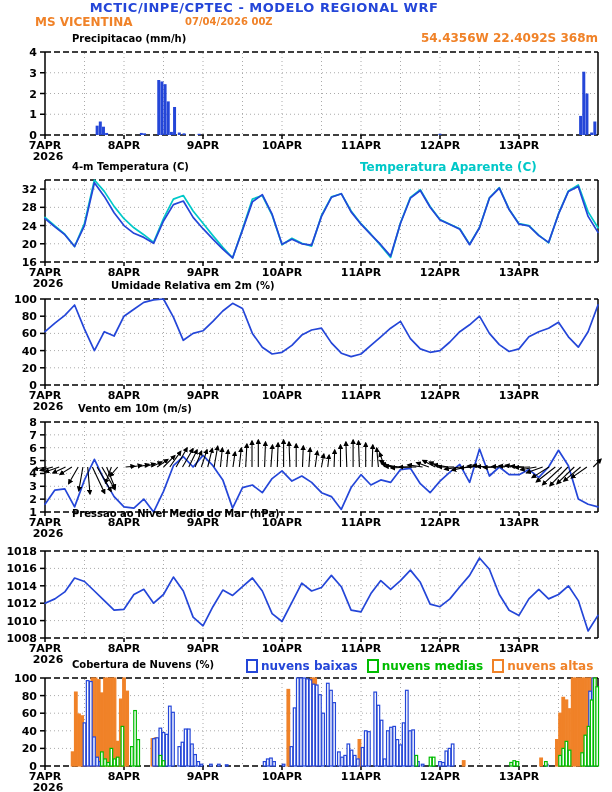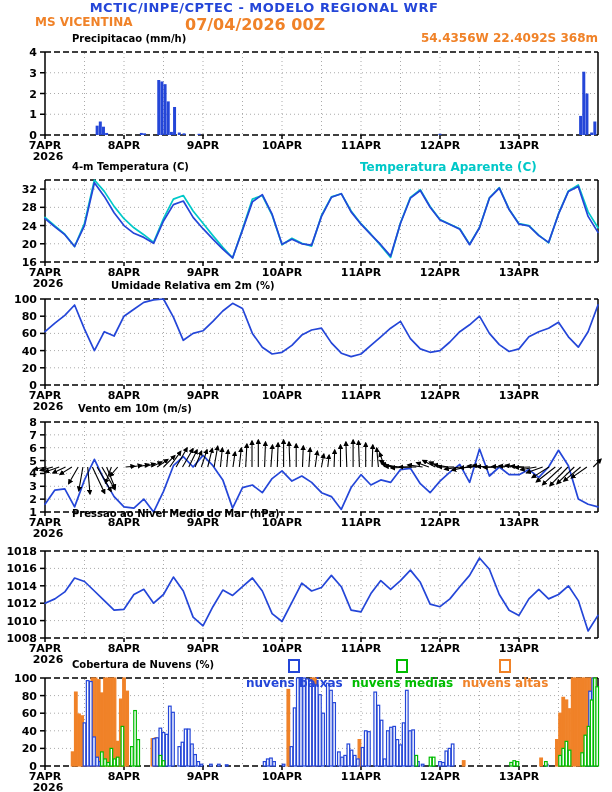--- a/index.html
+++ b/index.html
@@ -3,27 +3,27 @@
 <meta charset="utf-8">
 <style>
   html,body{margin:0;padding:0;}
   body{
     width:612px;height:792px;position:relative;background:#ffffff;
     font-family:"DejaVu Sans","Liberation Sans",sans-serif;overflow:hidden;
   }
   .lbl{position:absolute;font-weight:bold;white-space:nowrap;line-height:1.1;}
   .header-title{left:0;top:1px;width:528px;text-align:center;font-size:13px;color:var(--blue);letter-spacing:.5px;}
   .station{left:35px;top:16px;font-size:12px;color:var(--orange);}
-  .run{left:185px;top:16px;font-size:16px;color:var(--orange);}
+  .run{left:185px;top:16px;font-size:10px;color:var(--orange);}
   .coords{right:14px;top:32px;font-size:12px;color:var(--orange);}
   .ptitle{font-size:10px;color:#000;left:72px;}
   .t1{top:33px;} .t2{top:161px;} .t3{top:280px;margin-left:39px;} .t4{top:403px;margin-left:6px;} .t5{top:508px;} .t6{top:659px;}
   .app-temp{left:360px;top:161px;font-size:12px;color:var(--cyan);}
   .cloud-legend{position:absolute;left:246px;top:659px;display:flex;gap:9px;align-items:center;}
-  .cl-item{display:flex;align-items:center;gap:3px;font-weight:bold;font-size:12px;white-space:nowrap;flex-direction:column;}
+  .cl-item{display:flex;align-items:center;gap:3px;font-weight:bold;font-size:12px;white-space:nowrap;}
   .cl-box{width:8px;height:10px;border:2px solid;background:#fff;display:inline-block;}
   .cl-b{color:var(--blue);} .cl-b .cl-box{border-color:var(--blue);}
   .cl-m{color:var(--green);} .cl-m .cl-box{border-color:var(--green);}
   .cl-a{color:var(--orange);} .cl-a .cl-box{border-color:var(--orange);}
   #plots{position:absolute;left:0;top:0;}
   #plots text{font-family:"DejaVu Sans","Liberation Sans",sans-serif;font-weight:bold;font-size:11px;fill:#000;}
 </style>
 </head>
 <body>
 

